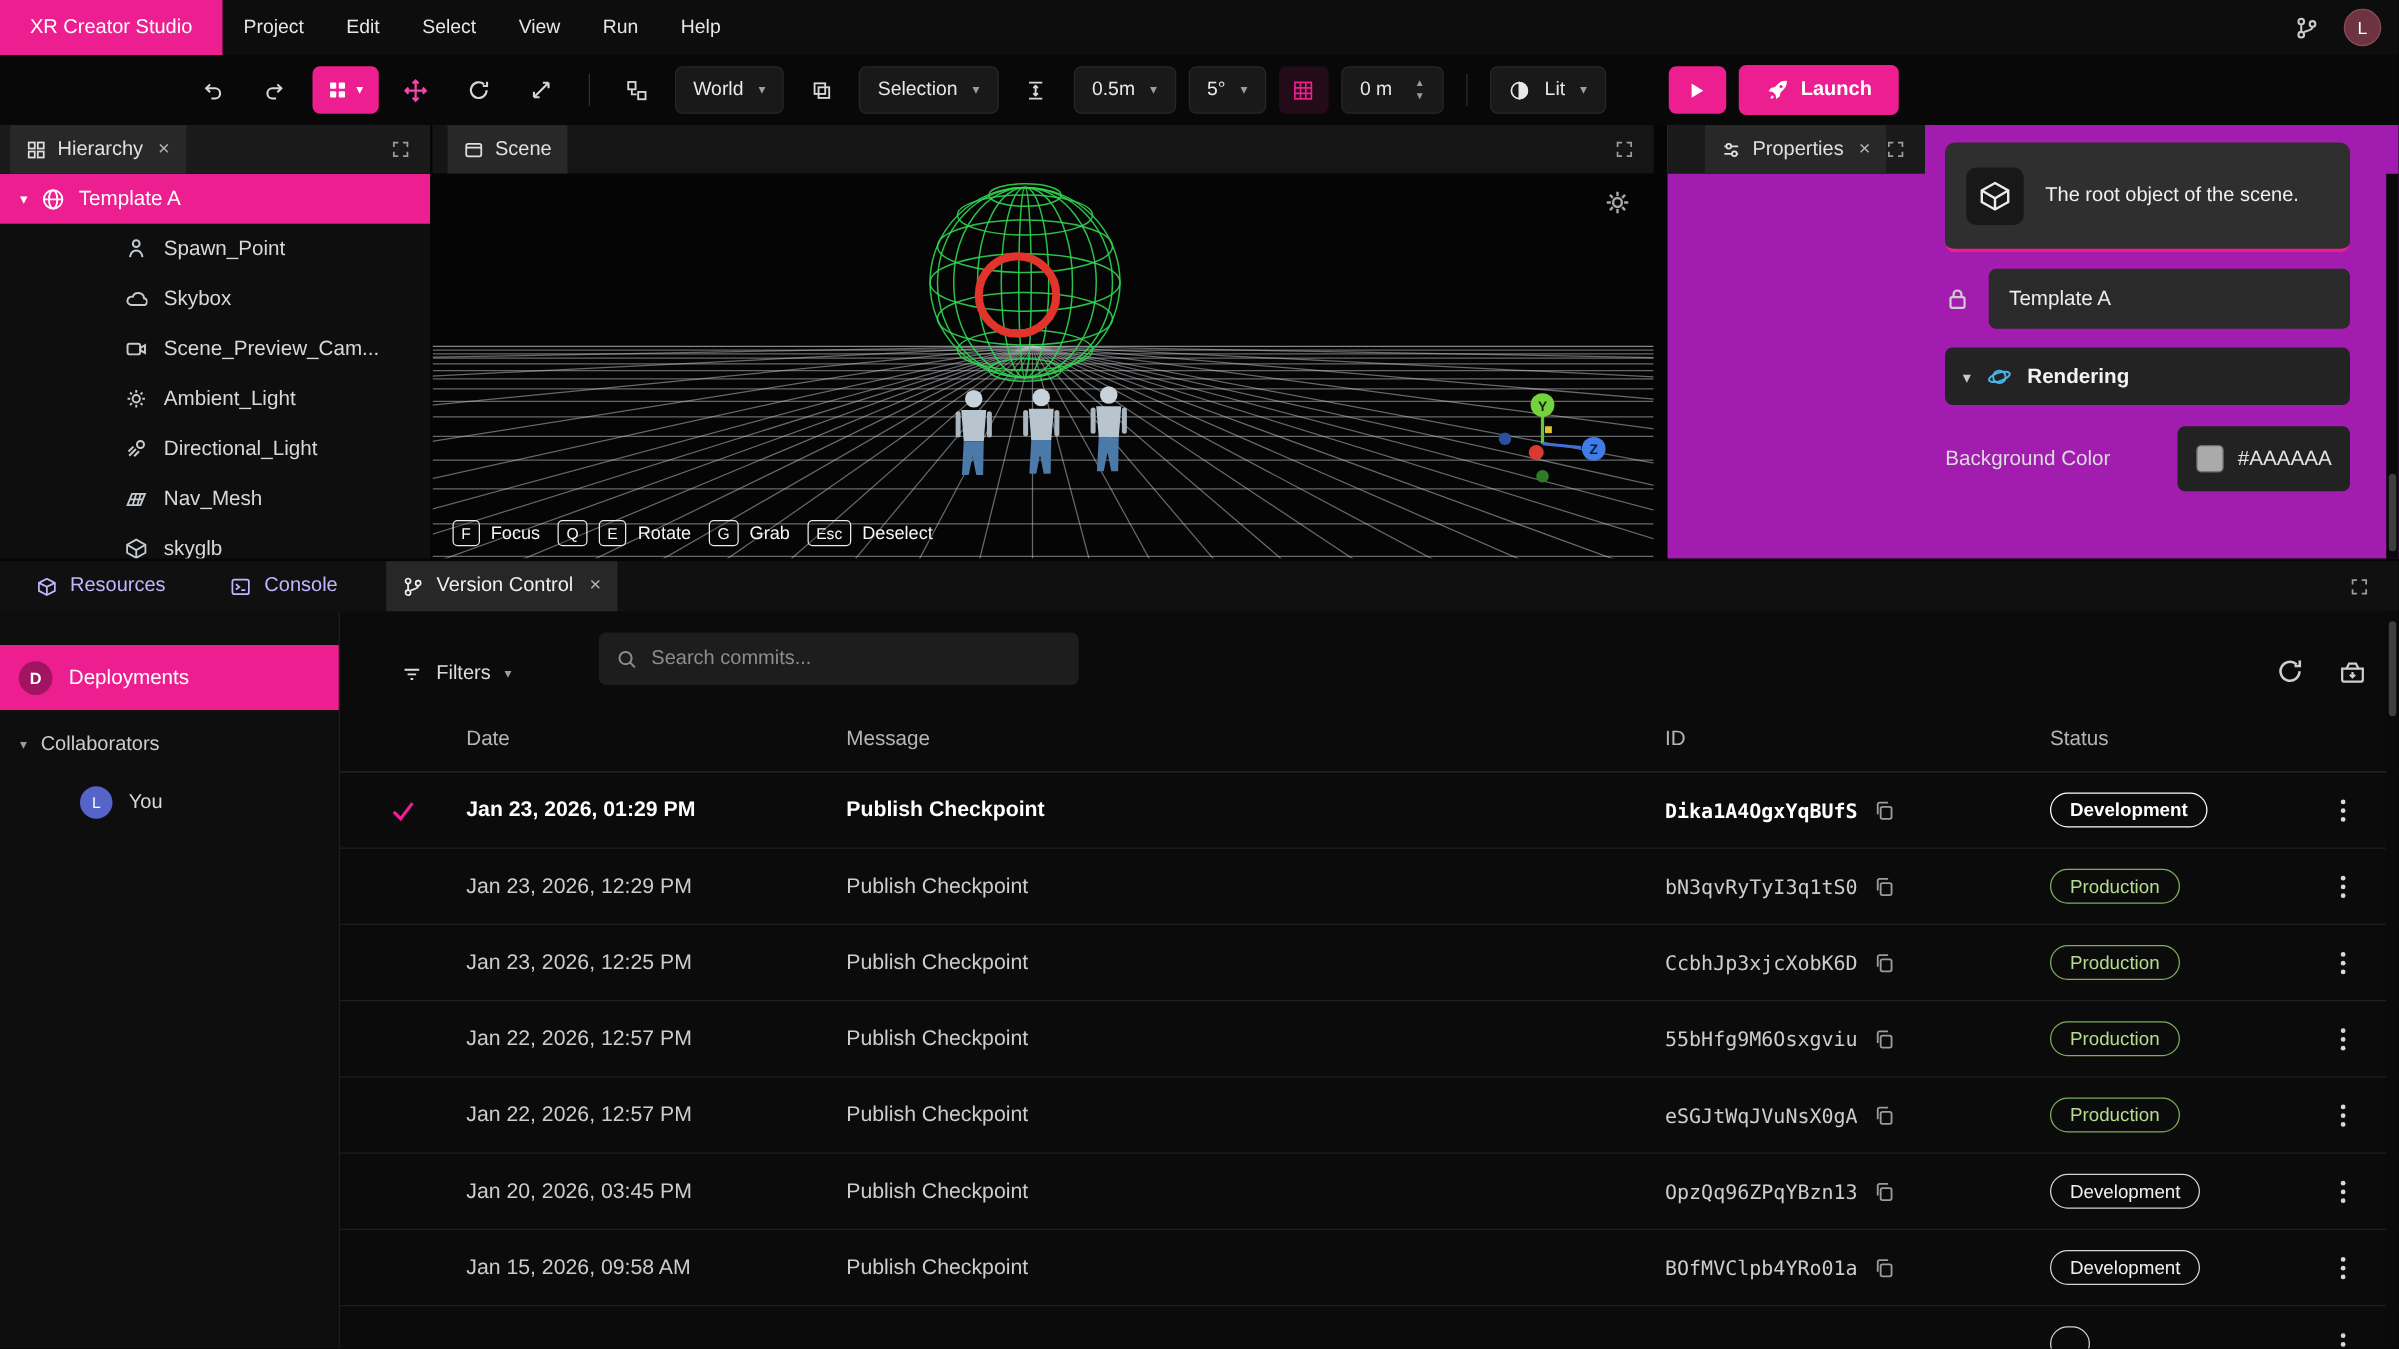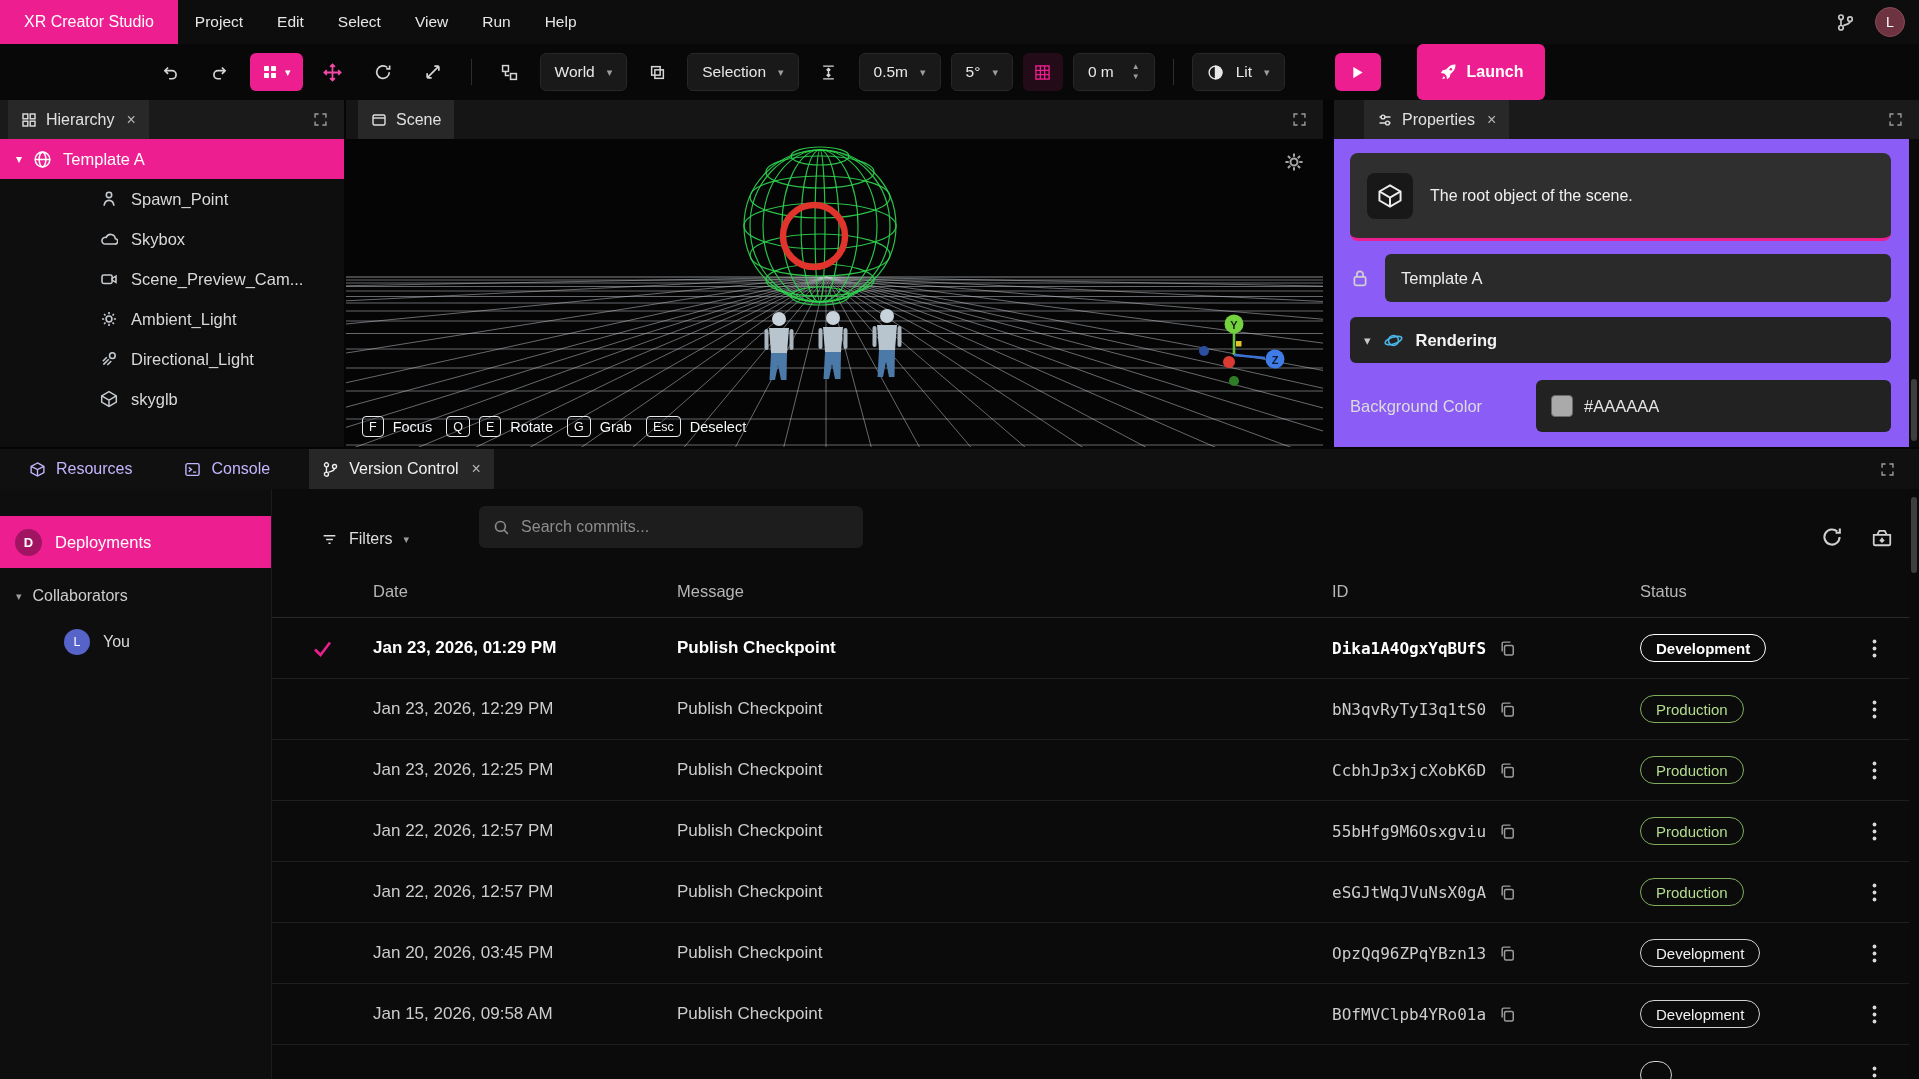--- a/index.html
+++ b/index.html
@@ -19,21 +19,21 @@
 .tbtn{height:38px;min-width:40px;border-radius:6px;display:flex;align-items:center;justify-content:center;color:#d6d6d6;gap:7px}
 .tbtn.accent-bg{background:#ED1E8F;color:#fff;padding:0 12px}
 .tbtn.accent-ic{color:#F14AA6}
 .tbtn.grid-snap{color:#ED1E8F;background:rgba(237,30,143,.12)}
 .dd{height:38px;background:#191919;border:1px solid #272727;border-radius:6px;display:flex;align-items:center;gap:12px;padding:0 14px;font-size:15.5px;color:#e8e8e8}
 .chev{font-size:11px;color:#9d9d9d;line-height:1}
 .chevw{color:#fff;font-size:12px}
 .tdiv{width:1px;height:26px;background:#2e2e2e;margin:0 8px}
 .spins{display:flex;flex-direction:column;gap:2px;color:#9d9d9d;font-size:8px;line-height:1;margin-left:6px}
 .play-btn{width:46px;height:38px;background:#ED1E8F;border-radius:6px;display:flex;align-items:center;justify-content:center;margin-left:40px}
-.launch-btn{height:56px;background:#ED1E8F;border-radius:6px;display:flex;align-items:center;gap:10px;padding:0 22px;margin-left:26px;color:#fff;font-size:16px;font-weight:bold}
+.launch-btn{height:40px;background:#ED1E8F;border-radius:6px;display:flex;align-items:center;gap:10px;padding:0 22px;color:#fff;font-size:16px;font-weight:bold}
 
 .main{display:flex;height:347px}
 .tabbar{height:39px;background:#1a1a1a;display:flex;align-items:center;padding:0 8px;flex:0 0 auto}
 .tab{height:39px;display:flex;align-items:center;gap:9px;padding:0 13px;font-size:16px;color:#e0e0e0}
 .tab.on{background:#282828}
 .xbtn{color:#b5b5b5;font-size:16px;margin-left:3px}
 .expand{margin-left:auto;color:#9c9c9c;padding-right:8px;display:flex}
 .hpanel{width:346px;display:flex;flex-direction:column;background:#0e0e0e;border-right:2px solid #050505}
 .tree{flex:1;overflow:hidden;background:#0e0e0e}
 .troot{height:40px;background:#ED1E8F;display:flex;align-items:center;gap:11px;padding-left:16px;color:#fff;font-size:16.5px}
@@ -41,21 +41,21 @@
 .titem .ico{color:#c6cbd0;display:flex}
 .spanel{flex:1;display:flex;flex-direction:column;margin-right:11px}
 .spanel .tabbar{background:#151515}
 .viewport{flex:1;background:#050505;position:relative;overflow:hidden}
 .viewport svg.world{position:absolute;inset:0}
 .gear{position:absolute;top:12px;right:18px;color:#a6a6a6}
 .hints{position:absolute;left:16px;bottom:10px;display:flex;align-items:center;gap:9px}
 .key{min-width:21px;height:21px;padding:0 6px;border:1.2px solid #e9ecef;border-radius:4px;display:flex;align-items:center;justify-content:center;font-size:12.5px;color:#f5f7f8;background:rgba(10,10,10,.25)}
 .hlabel{font-size:14.5px;color:#f5f7f8;margin-right:5px;text-shadow:0 1px 2px #000}
 
-.ppanel{width:585px;background:#8b5cf6;display:flex;flex-direction:column;position:relative}
+.ppanel{width:585px;background:#a21caf;display:flex;flex-direction:row;position:relative}
 .ppanel .tabbar{padding-left:30px}
 .pbody{padding:14px 28px 0 16px}
 .rootcard{height:88px;background:#2f2f2f;border-radius:8px;border-bottom:3px solid #ED1E8F;display:flex;align-items:center;gap:17px;padding:0 17px;margin-bottom:13px}
 .icbox{width:46px;height:46px;border-radius:8px;background:#181818;display:flex;align-items:center;justify-content:center;color:#ececec}
 .rootdesc{font-size:16px;color:#f1f1f1}
 .namerow{display:flex;align-items:center;gap:15px;margin-bottom:15px}
 .lock{color:#cfcfcf;display:flex}
 .name-input{flex:1;height:48px;background:#2a2a2a;border:0;outline:0;border-radius:6px;padding:0 16px;font-size:16.5px;color:#ececec;font-family:inherit}
 .secthead{height:46px;background:#232323;border-radius:6px;display:flex;align-items:center;gap:13px;padding:0 14px;margin-bottom:17px}
 .secthead .chev{font-size:13px;color:#c9c9c9}
@@ -299,20 +299,29 @@
         <span>Ambient_Light</span>
       </div>
       <div class="titem">
         <span class="ico">
             <svg class="ic" width="18" height="18" viewBox="0 0 16 16" fill="none" stroke="currentColor" stroke-width="1.4">
               <circle cx="11" cy="5" r="2.5"></circle>
               <path d="M7.8 8.2L3 13M6 6.5L2.5 10M10 9.8L6.5 13.3"></path>
             </svg>
           </span>
         <span>Directional_Light</span>
+      </div>
+      <div class="titem">
+        <span class="ico">
+            <svg class="ic" width="18" height="18" viewBox="0 0 16 16" fill="none" stroke="currentColor" stroke-width="1.3">
+              <path d="M5 4.5h9.2L11 12.5H1.8z"></path>
+              <path d="M8 4.5L5.5 12.5M11.2 4.5L8.8 12.5M3.4 8.5h9.4"></path>
+            </svg>
+          </span>
+        <span>Nav_Mesh</span>
       </div>
       <div class="titem">
         <span class="ico">
             <svg class="ic" width="18" height="18" viewBox="0 0 16 16" fill="none" stroke="currentColor" stroke-width="1.3">
               <path d="M8 1.5L14.5 5.2v5.6L8 14.5 1.5 10.8V5.2z"></path>
               <path d="M1.5 5.2L8 9l6.5-3.8M8 9v5.5"></path>
             </svg>
           </span>
         <span>skyglb</span>
       </div>

